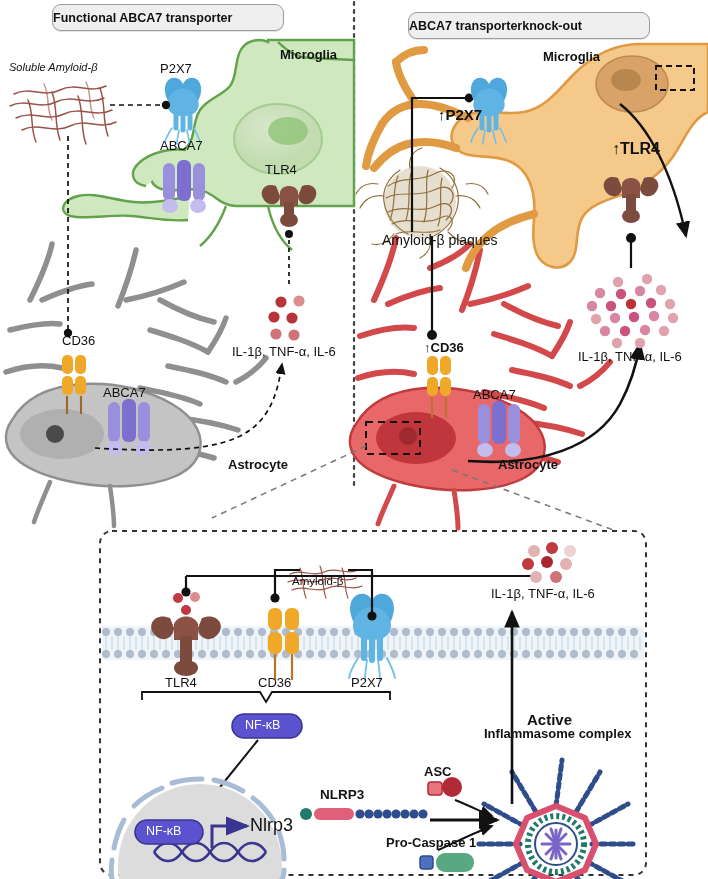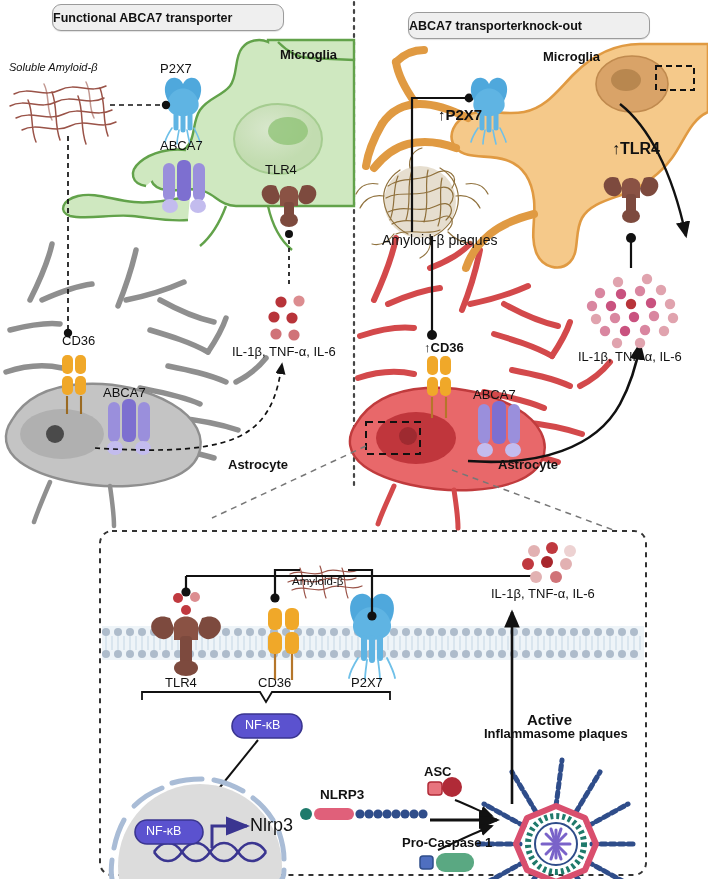--- a/index.html
+++ b/index.html
@@ -610,17 +610,17 @@
 <div class="lbl" style="left:292px;top:576px;font-size:11.5px;">Amyloid-β</div>
 <div class="lbl" style="left:491px;top:587px;font-size:13px;">IL-1β, TNF-α, IL-6</div>
 <div class="lbl" style="left:165px;top:676px;font-size:13px;">TLR4</div>
 <div class="lbl" style="left:258px;top:676px;font-size:13px;">CD36</div>
 <div class="lbl" style="left:351px;top:676px;font-size:13px;">P2X7</div>
 <div class="lbl" style="left:245px;top:719px;font-size:12.5px;color:#ffffff;">NF-κB</div>
 <div class="lbl" style="left:146px;top:825px;font-size:12.5px;color:#ffffff;">NF-κB</div>
 <div class="lbl ital" style="left:250px;top:816px;font-size:18px;">Nlrp3</div>
 <div class="lbl bold" style="left:320px;top:788px;font-size:13.5px;">NLRP3</div>
 <div class="lbl bold" style="left:424px;top:765px;font-size:13px;text-align:center;">ASC</div>
-<div class="lbl bold" style="left:402px;top:836px;font-size:13px;text-align:right;">Pro-Caspase 1</div>
+<div class="lbl bold" style="left:386px;top:836px;font-size:13px;text-align:right;">Pro-Caspase 1</div>
 <div class="lbl bold" style="left:527px;top:712px;font-size:15px;">Active</div>
-<div class="lbl bold" style="left:484px;top:727px;font-size:13px;">Inflammasome plaques</div>
+<div class="lbl bold" style="left:484px;top:727px;font-size:13px;">Inflammasome complex</div>
 
 </div>
 
 </body></html>

